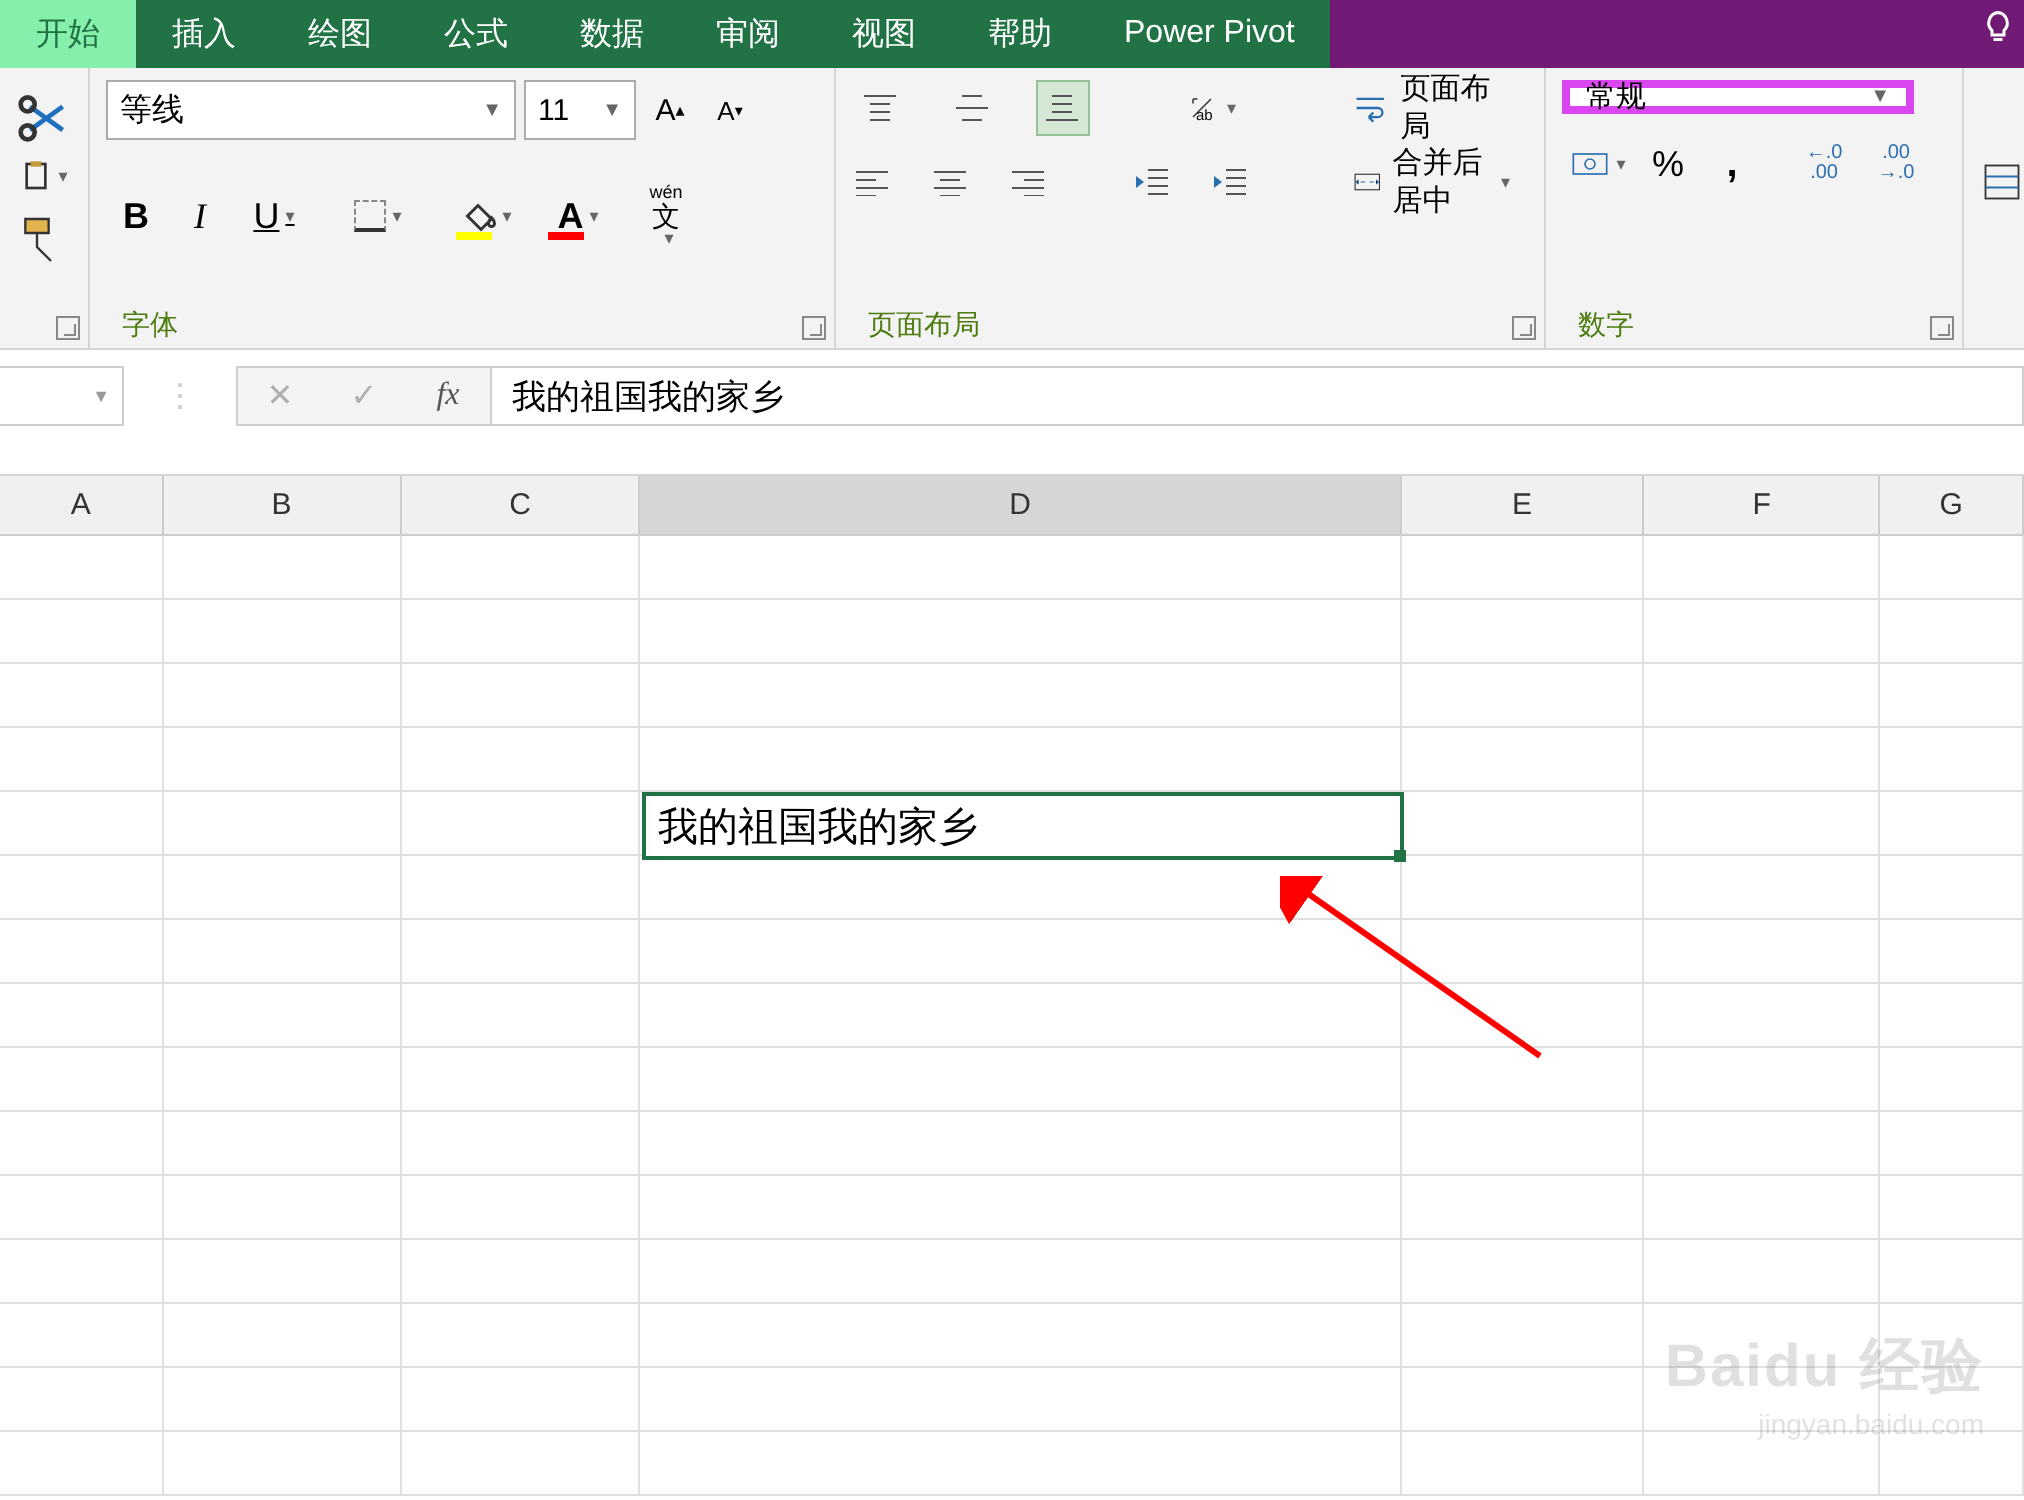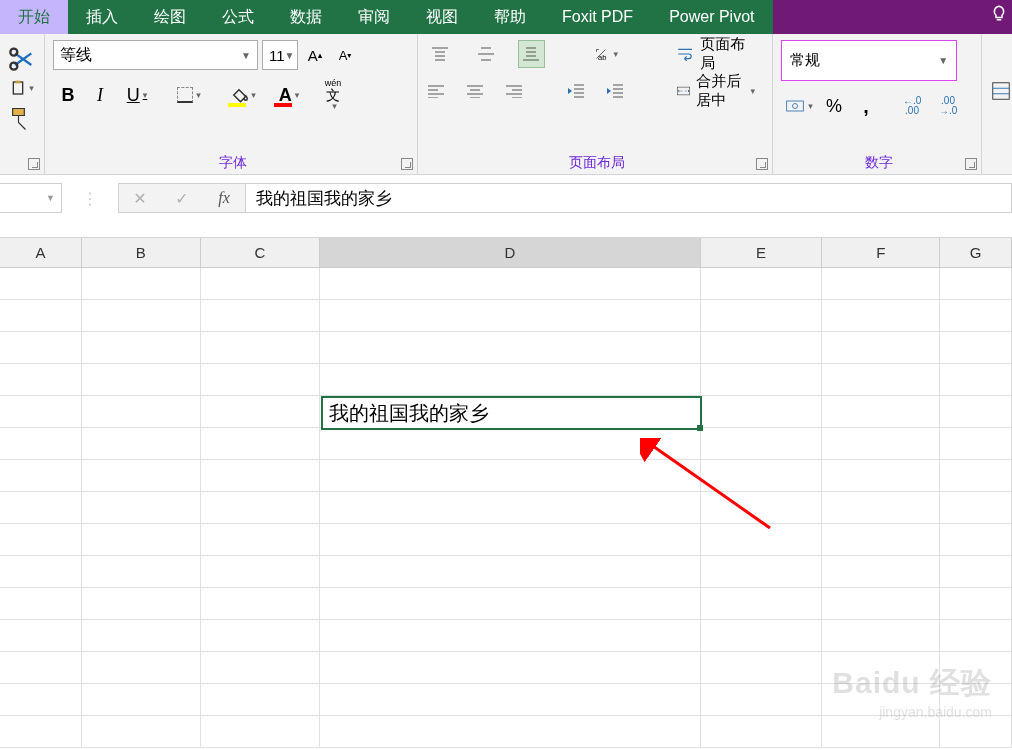--- a/index.html
+++ b/index.html
@@ -1,35 +1,35 @@
 <!DOCTYPE html>
 <html><head>
 <meta charset="utf-8">
 <style>
 *{box-sizing:border-box;margin:0;padding:0;font-family:"Microsoft YaHei","Segoe UI",sans-serif;}
 body{width:1012px;height:750px;overflow:hidden;background:#fff;position:relative;}
 .tabs{height:34px;background:#fff;display:flex;align-items:stretch;}
 .tab{padding:0 18px;display:flex;align-items:center;font-size:16px;color:#fff;background:#217346;cursor:pointer;}
 .tab.inactive{background:#217346;}
-.tab.active{background:#c4b5fd;color:#217346;font-weight:500;}
+.tab.active{background:#86efac;color:#217346;font-weight:500;}
 .tabs-strip{display:flex;background:#701a75;flex:1;}
 .ribbon{height:141px;background:#f3f3f3;border-bottom:1px solid #d4d4d4;display:flex;position:relative;}
 .rgroup{border-right:1px solid #d4d4d4;position:relative;padding:6px 8px 22px 8px;}
-.rgroup-label{position:absolute;bottom:2px;left:4px;right:0;text-align:center;font-size:14px;color:#6d28d9;}
+.rgroup-label{position:absolute;bottom:2px;left:16px;right:0;font-size:14px;color:#4d7c0f;}
 .dlg{position:absolute;right:4px;bottom:4px;width:12px;height:12px;border:1px solid #888;cursor:pointer;}
 .dlg:after{content:"";position:absolute;right:1px;bottom:1px;width:5px;height:5px;border-right:1px solid #888;border-bottom:1px solid #888;}
 .clip{width:45px;}
 .clip-ico{width:28px;height:28px;margin:4px 0;display:block;}
 .btn{display:inline-flex;align-items:center;justify-content:center;cursor:pointer;border:1px solid transparent;}
 .dd:after{content:"▾";font-size:9px;color:#666;margin-left:3px;}
 .font-group{width:375px;}
-.font-row1{display:flex;align-items:center;gap:4px;margin-bottom:8px;}
+.font-row1{display:flex;align-items:center;gap:4px;margin-bottom:21px;}
 .font-name{width:205px;height:30px;border:1px solid #ababab;background:#fff;display:flex;align-items:center;padding:0 6px;font-size:16px;}
 .font-name .dd-ar{margin-left:auto;color:#666;font-size:10px;}
-.font-size{width:36px;height:30px;border:1px solid #ababab;background:#fff;display:flex;align-items:center;padding:0 6px;font-size:15px;}
+.font-size{width:56px;height:30px;border:1px solid #ababab;background:#fff;display:flex;align-items:center;padding:0 6px;font-size:15px;}
 .font-size .dd-ar{margin-left:auto;color:#666;font-size:10px;}
 .grow{width:26px;height:30px;font-size:15px;}
 .shrink{width:26px;height:30px;font-size:13px;}
 .font-row2{display:flex;align-items:center;gap:2px;}
 .bold{width:30px;height:34px;font-weight:bold;font-size:18px;}
 .italic{width:30px;height:34px;font-style:italic;font-family:Georgia,serif;font-size:18px;}
 .und{width:40px;height:34px;text-decoration:underline;font-size:18px;}
 .bord{width:40px;height:34px;}
 .bord-ico{width:16px;height:16px;border:1px dashed #888;border-bottom:2px solid #333;}
 .fill{width:44px;height:34px;position:relative;}
@@ -44,21 +44,21 @@
 .al{width:30px;height:28px;}
 .al svg{width:18px;height:14px;}
 .al.sel{background:#d4e6d4;border-color:#98c098;}
 .orient{width:36px;height:28px;}
 .wrap{height:28px;padding:0 8px;gap:6px;font-size:15px;}
 .wrap svg{width:20px;height:18px;}
 .indent{width:30px;height:28px;}
 .merge{height:34px;padding:0 8px;gap:6px;font-size:15px;}
 .merge svg{width:22px;height:16px;}
 .num-group{width:210px;}
-.num-fmt{width:176px;height:41px;border:1px solid #d946ef;background:#fff;display:flex;align-items:center;padding:0 8px;font-size:15px;margin-bottom:8px;}
+.num-fmt{width:176px;height:17px;border:4px solid #d946ef;background:#fff;display:flex;align-items:center;padding:0 8px;font-size:15px;margin-bottom:8px;}
 .num-fmt .dd-ar{margin-left:auto;color:#666;font-size:10px;}
 .num-row{display:flex;gap:2px;}
 .cur{width:36px;height:34px;}
 .pct{width:30px;height:34px;font-size:18px;}
 .comma{width:30px;height:34px;font-size:20px;font-weight:bold;}
 .dec{width:34px;height:34px;font-size:10px;flex-direction:column;line-height:1;color:#2a6fb0;}
 .tell{position:absolute;right:4px;top:4px;}
 .fbar{height:63px;border-bottom:1px solid #d4d4d4;display:flex;align-items:flex-start;padding-top:8px;background:#fff;}
 .namebox{width:62px;height:30px;border:1px solid #cfcfcf;border-left:none;display:flex;align-items:center;padding:0 6px;}
 .namebox .dd-ar{margin-left:auto;color:#999;font-size:9px;}
@@ -88,21 +88,20 @@
 <div class="tabs">
   <div class="tab active">开始</div>
   <div class="tabs-strip">
     <div class="tab inactive">插入</div>
     <div class="tab inactive">绘图</div>
     <div class="tab inactive">公式</div>
     <div class="tab inactive">数据</div>
     <div class="tab inactive">审阅</div>
     <div class="tab inactive">视图</div>
     <div class="tab inactive">帮助</div>
-    <div class="tab inactive">Foxit PDF</div>
     <div class="tab inactive">Power Pivot</div>
   </div>
   <div class="tell">
     <svg width="18" height="18" viewBox="0 0 24 24">
         <path fill="none" stroke="#fff" stroke-width="2" d="M9 21h6M12 3a7 7 0 0 0-4 12v3h8v-3a7 7 0 0 0-4-12z"></path>
       </svg>
   </div>
 </div>
 
 <div class="ribbon">

